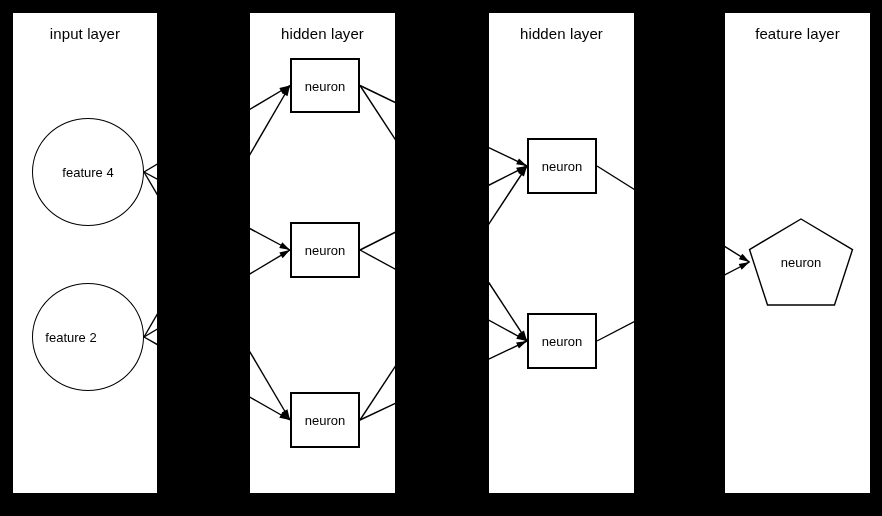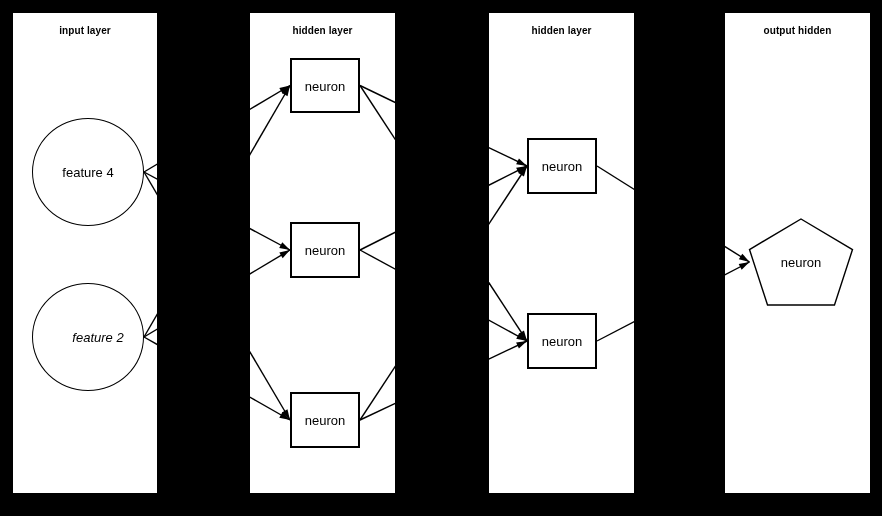--- a/index.html
+++ b/index.html
@@ -23,22 +23,22 @@
     position: absolute;
     background: #ffffff;
     overflow: hidden;
   }
   .panel-title {
     position: absolute;
     left: 0;
     right: 0;
     top: 12px;
     text-align: center;
-    font-size: 10px;
-    font-weight: bold;
+    font-size: 15px;
+    font-weight: normal;
     color: #000000;
     letter-spacing: 0.1px;
   }
   .edge-svg {
     position: absolute;
     left: 0;
     top: 0;
     pointer-events: none;
   }
   .node-svg {
@@ -78,21 +78,21 @@
         <line x1="144" y1="172" x2="290" y2="85.5" stroke="#000000" stroke-width="1.4"></line>
         <line x1="144" y1="172" x2="290" y2="250" stroke="#000000" stroke-width="1.4"></line>
         <line x1="144" y1="172" x2="290" y2="420" stroke="#000000" stroke-width="1.4"></line>
         <line x1="144" y1="337" x2="290" y2="85.5" stroke="#000000" stroke-width="1.4"></line>
         <line x1="144" y1="337" x2="290" y2="250" stroke="#000000" stroke-width="1.4"></line>
         <line x1="144" y1="337" x2="290" y2="420" stroke="#000000" stroke-width="1.4"></line>
       </svg>
       <div class="node-circle" style="left: 19px; top: 105px; width: 112px; height: 108px;"></div>
       <div class="node-label" style="left: 75px; top: 159px;">feature 4</div>
       <div class="node-circle" style="left: 19px; top: 270px; width: 112px; height: 108px;"></div>
-      <div class="node-label" style="left: 85px; top: 324px; font-style: italic;">feature 2</div>
+      <div class="node-label" style="left: 58px; top: 324px;">feature 2</div>
     </div>
     <div class="panel" style="left: 250px; top: 13px; width: 145px; height: 480px;">
       <div class="panel-title">hidden layer</div>
       <svg class="edge-svg" width="882" height="516" viewBox="0 0 882 516" style="left: -250px; top: -13px;">
         <line x1="144" y1="172" x2="290" y2="85.5" stroke="#000000" stroke-width="1.4"></line>
         <polygon points="290,85.5 282.6159137071585,93.653236757256 279.3019868301592,88.05978792440168" fill="#000000"></polygon>
         <line x1="144" y1="172" x2="290" y2="250" stroke="#000000" stroke-width="1.4"></line>
         <polygon points="290,250 279.19934368013577,247.91533622370966 282.2629233856584,242.18094344157763" fill="#000000"></polygon>
         <line x1="144" y1="172" x2="290" y2="420" stroke="#000000" stroke-width="1.4"></line>
         <polygon points="290,420 281.86735778719907,412.5932375062671 287.47001343276844,409.29489990847225" fill="#000000"></polygon>
@@ -133,21 +133,21 @@
         <polygon points="527,341 518.890650550944,348.4322574977657 516.1104968294986,342.55522368154584" fill="#000000"></polygon>
         <line x1="597" y1="166" x2="749.5" y2="262" stroke="#000000" stroke-width="1.4"></line>
         <line x1="597" y1="341" x2="749.5" y2="262" stroke="#000000" stroke-width="1.4"></line>
       </svg>
       <div class="node-box" style="left: 38px; top: 125px; width: 70px; height: 56px;"></div>
       <div class="node-label" style="left: 73px; top: 153px;">neuron</div>
       <div class="node-box" style="left: 38px; top: 300px; width: 70px; height: 56px;"></div>
       <div class="node-label" style="left: 73px; top: 328px;">neuron</div>
     </div>
     <div class="panel" style="left: 725px; top: 13px; width: 145px; height: 480px;">
-      <div class="panel-title">output hidden</div>
+      <div class="panel-title">feature layer</div>
       <svg class="edge-svg" width="882" height="516" viewBox="0 0 882 516" style="left: -725px; top: -13px;">
         <line x1="597" y1="166" x2="749.5" y2="262" stroke="#000000" stroke-width="1.4"></line>
         <polygon points="749.5,262 738.8749161616759,259.152616388931 742.3384936216884,253.65057927797372" fill="#000000"></polygon>
         <line x1="597" y1="341" x2="749.5" y2="262" stroke="#000000" stroke-width="1.4"></line>
         <polygon points="749.5,262 741.6642594738406,269.7201794284008 738.6737430670638,263.9473471241799" fill="#000000"></polygon>
       </svg>
       <svg class="node-svg" width="882" height="516" viewBox="0 0 882 516" style="left: -725px; top: -13px; pointer-events: none;">
         <polygon points="801,219 852.5,249.53 834.475,305 767.525,305 749.5,249.53" fill="#ffffff" stroke="#000000" stroke-width="1.4" style="pointer-events: auto;"></polygon>
       </svg>
       <div class="node-label" style="left: 76px; top: 249px;">neuron</div>

